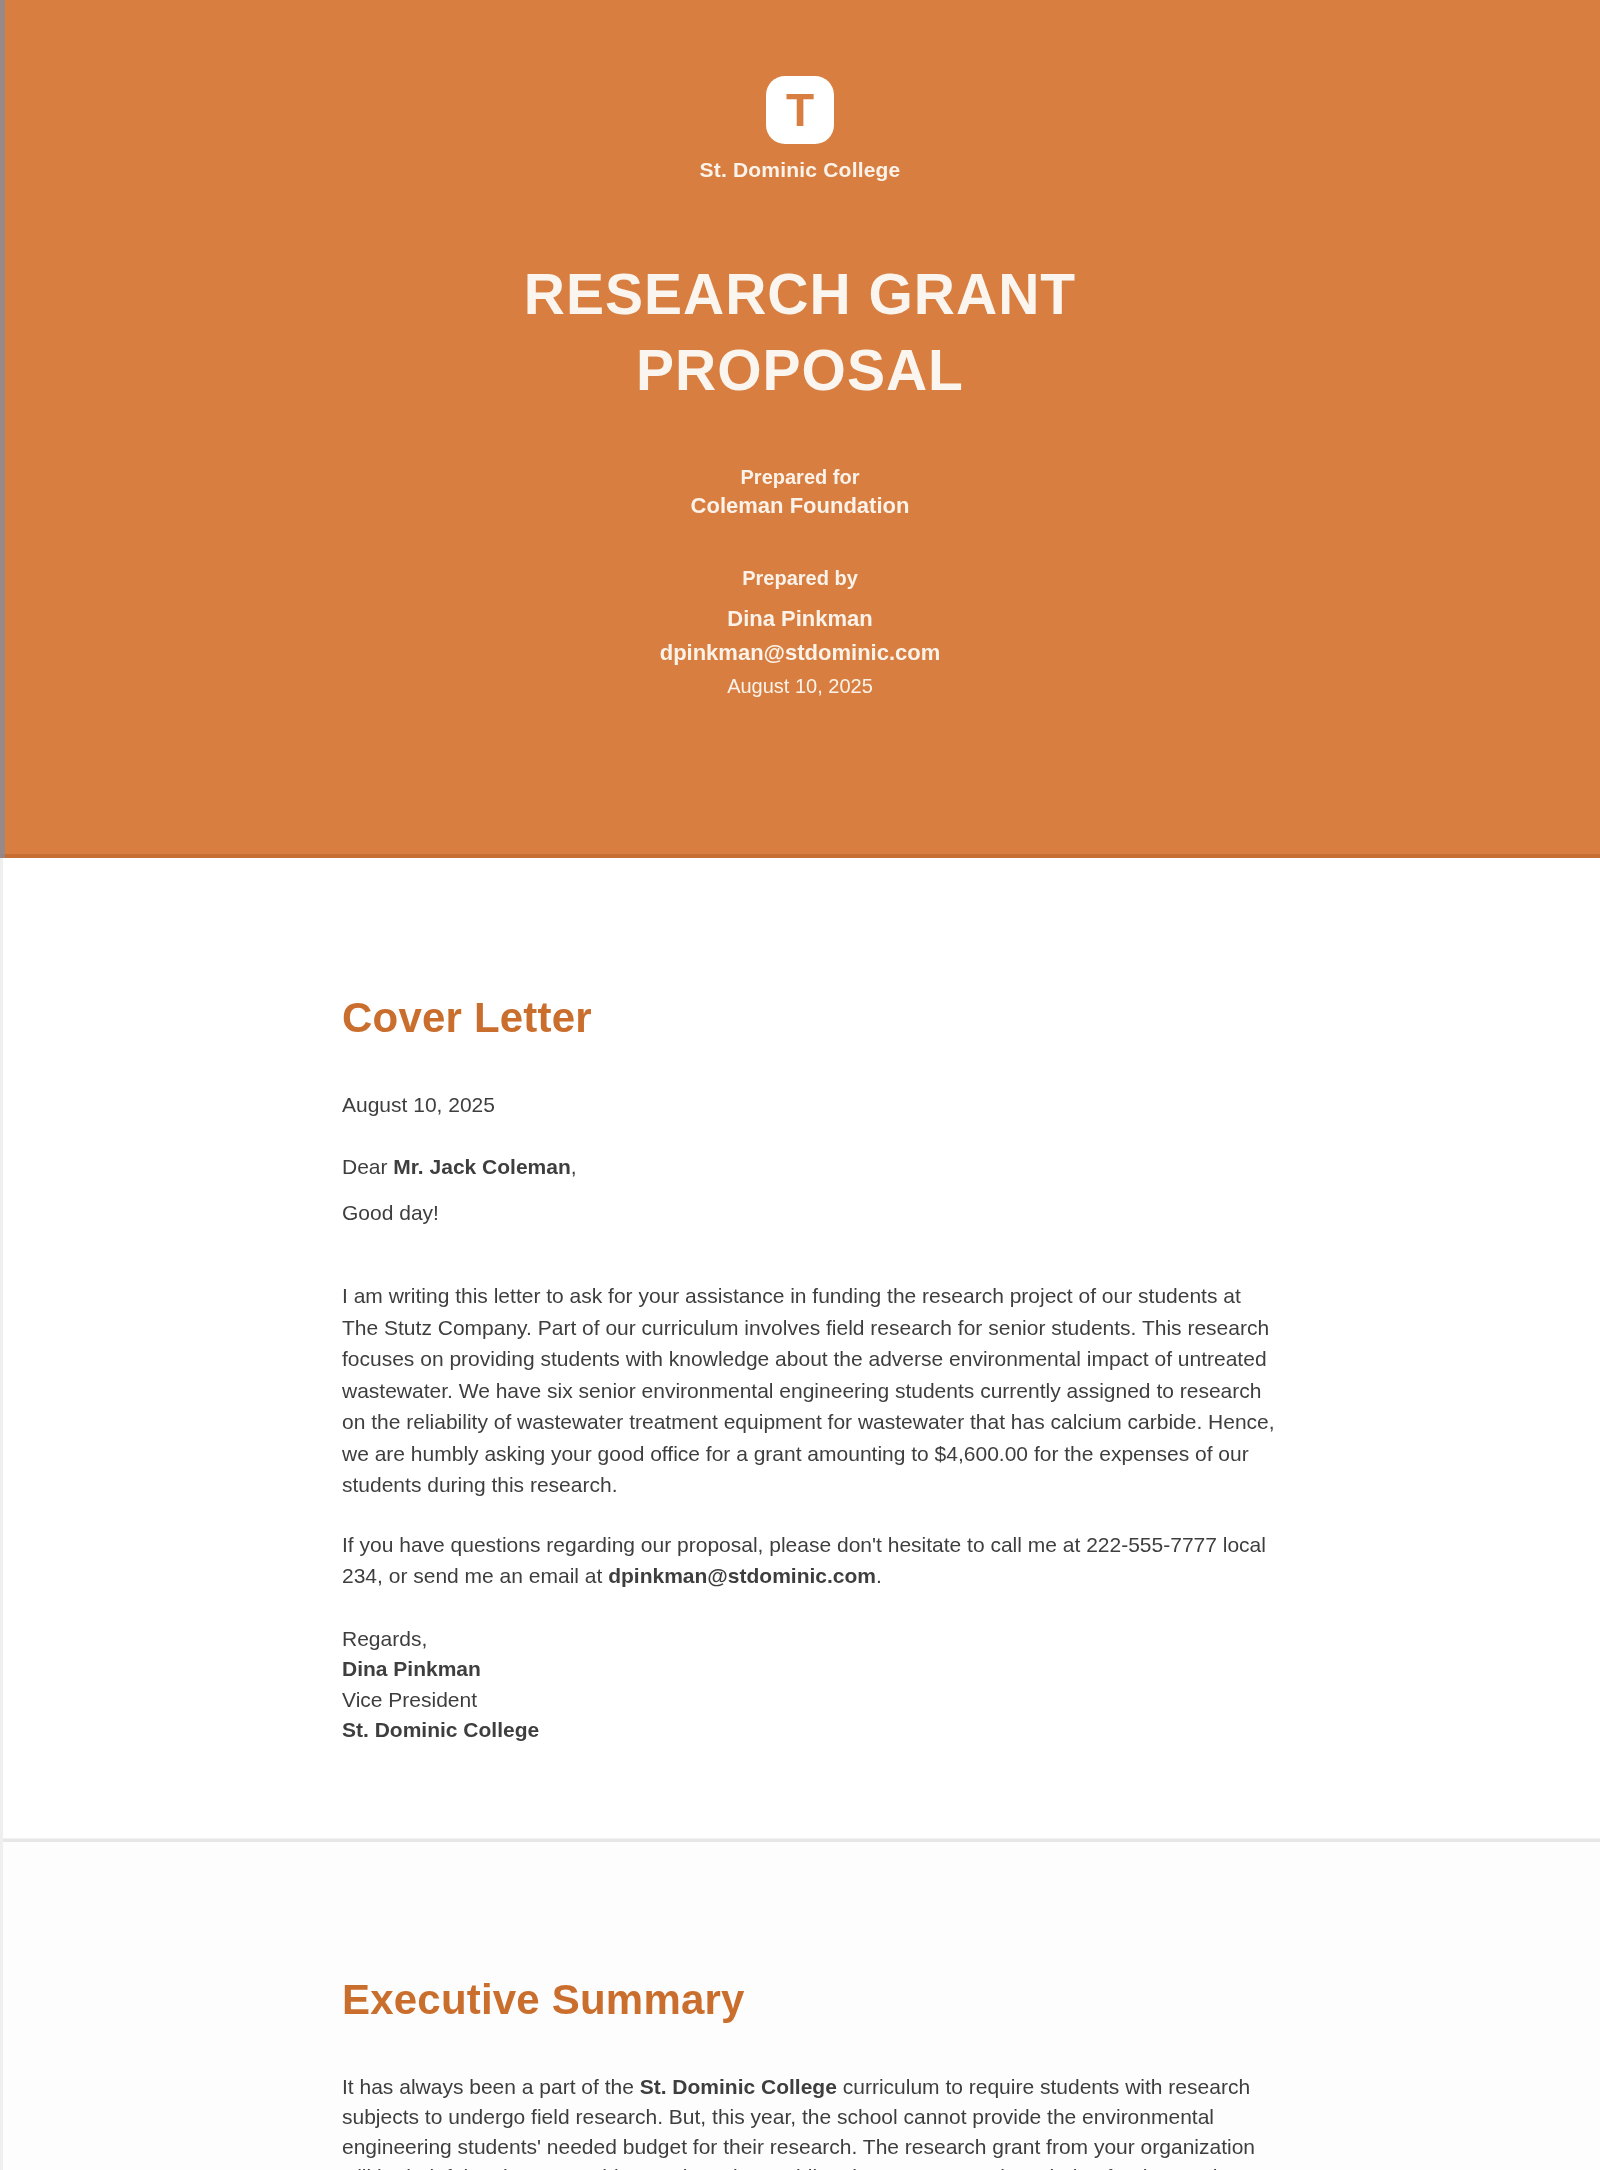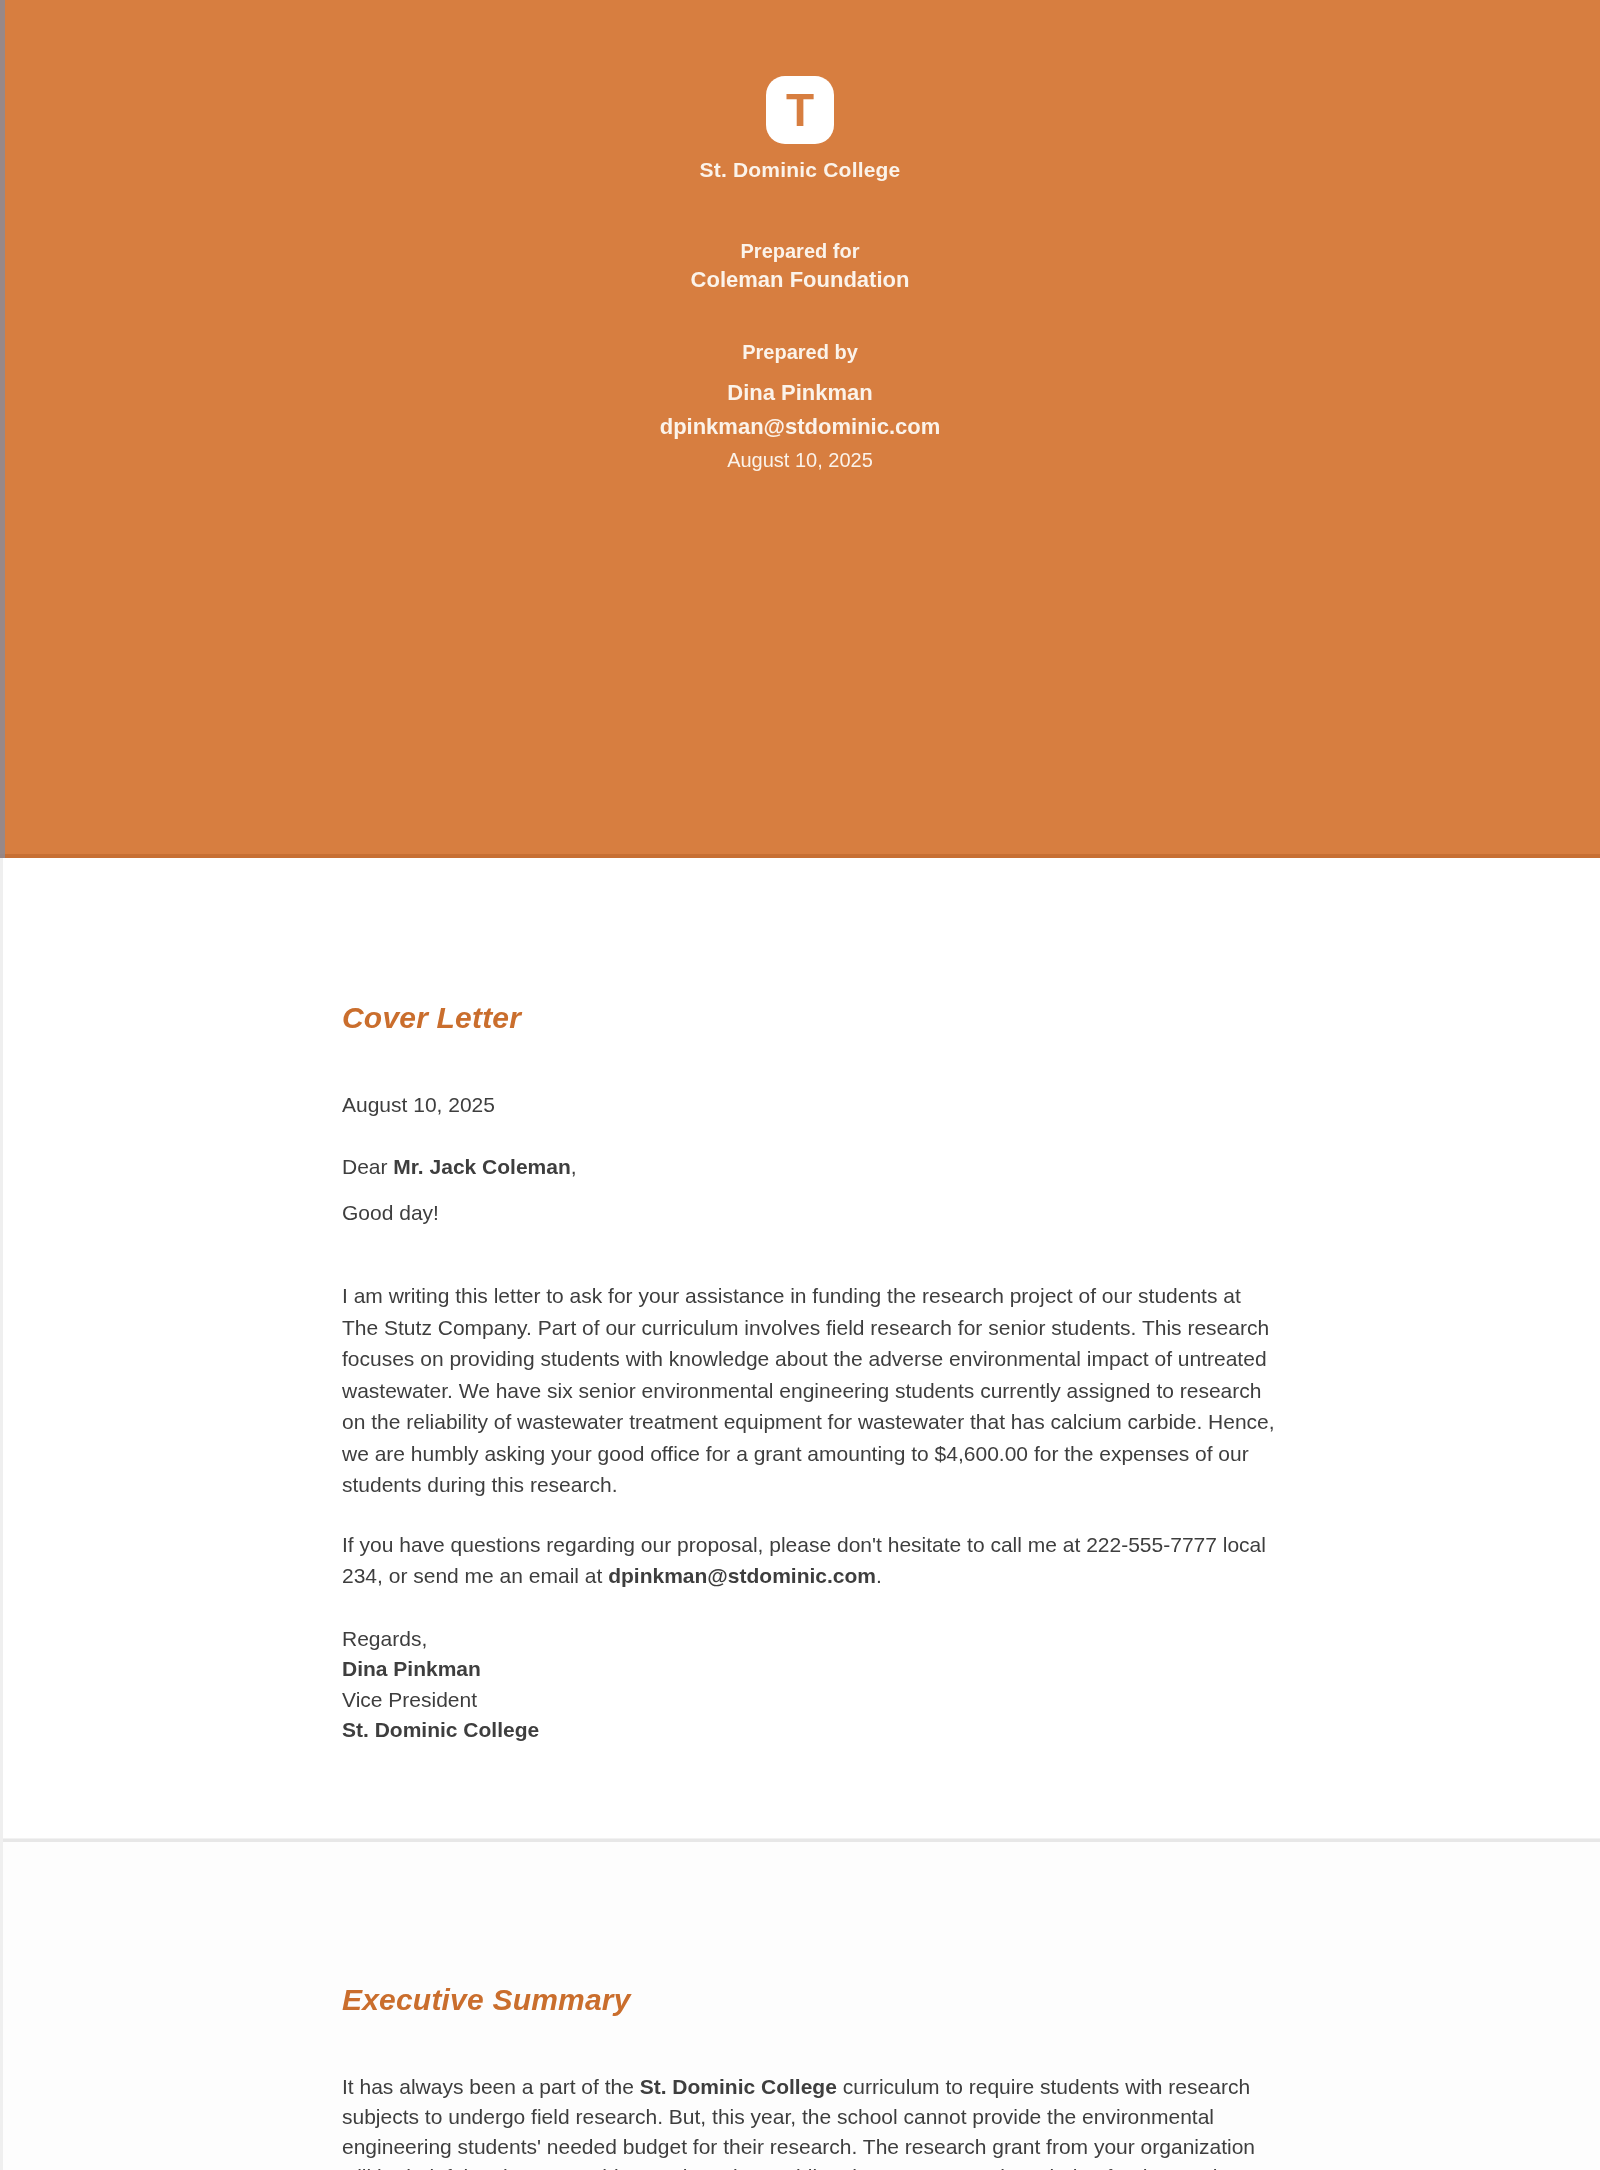--- a/index.html
+++ b/index.html
@@ -84,26 +84,25 @@
   .by-date  { margin-top: 9px;  font-size: 20px; font-weight: 400; }
 
   
   .doc-content {
     width: 934px;
     margin-left: 342px;
     color: var(--body-text);
   }
   .page-one { padding-top: 138px; }
   h2.section-heading {
-    font-size: 30px;
+    font-size: 42px;
     line-height: 44px;
     font-weight: 700;
     color: var(--accent);
     letter-spacing: .2px;
-    font-style: italic;
   }
   .letter-date { margin-top: 52px; font-size: 21px; line-height: 26px; }
   .salutation  { margin-top: 36px; font-size: 21px; line-height: 26px; }
   .greeting    { margin-top: 20px; font-size: 21px; line-height: 26px; }
   .body-para {
     margin-top: 54px;
     font-size: 21px;
     line-height: 31.5px;
     text-align: left;
   }
@@ -129,20 +128,24 @@
 </head>
 <body>
 
 <div class="canvas">
 
   <div class="cover-header">
     <div class="logo-box">
       <span class="logo-letter">T</span>
     </div>
     <div class="org-name">St. Dominic College</div>
+    <div class="doc-title">
+      <div>RESEARCH GRANT</div>
+      <div>PROPOSAL</div>
+    </div>
     <div class="prep-label">Prepared for</div>
     <div class="prep-value">Coleman Foundation</div>
     <div class="prep-label-2">Prepared by</div>
     <div class="by-name">Dina Pinkman</div>
     <div class="by-email">dpinkman@stdominic.com</div>
     <div class="by-date">August 10, 2025</div>
   </div>
   <div class="edge-strip-top"></div>
   <div class="edge-strip-bottom"></div>
 

